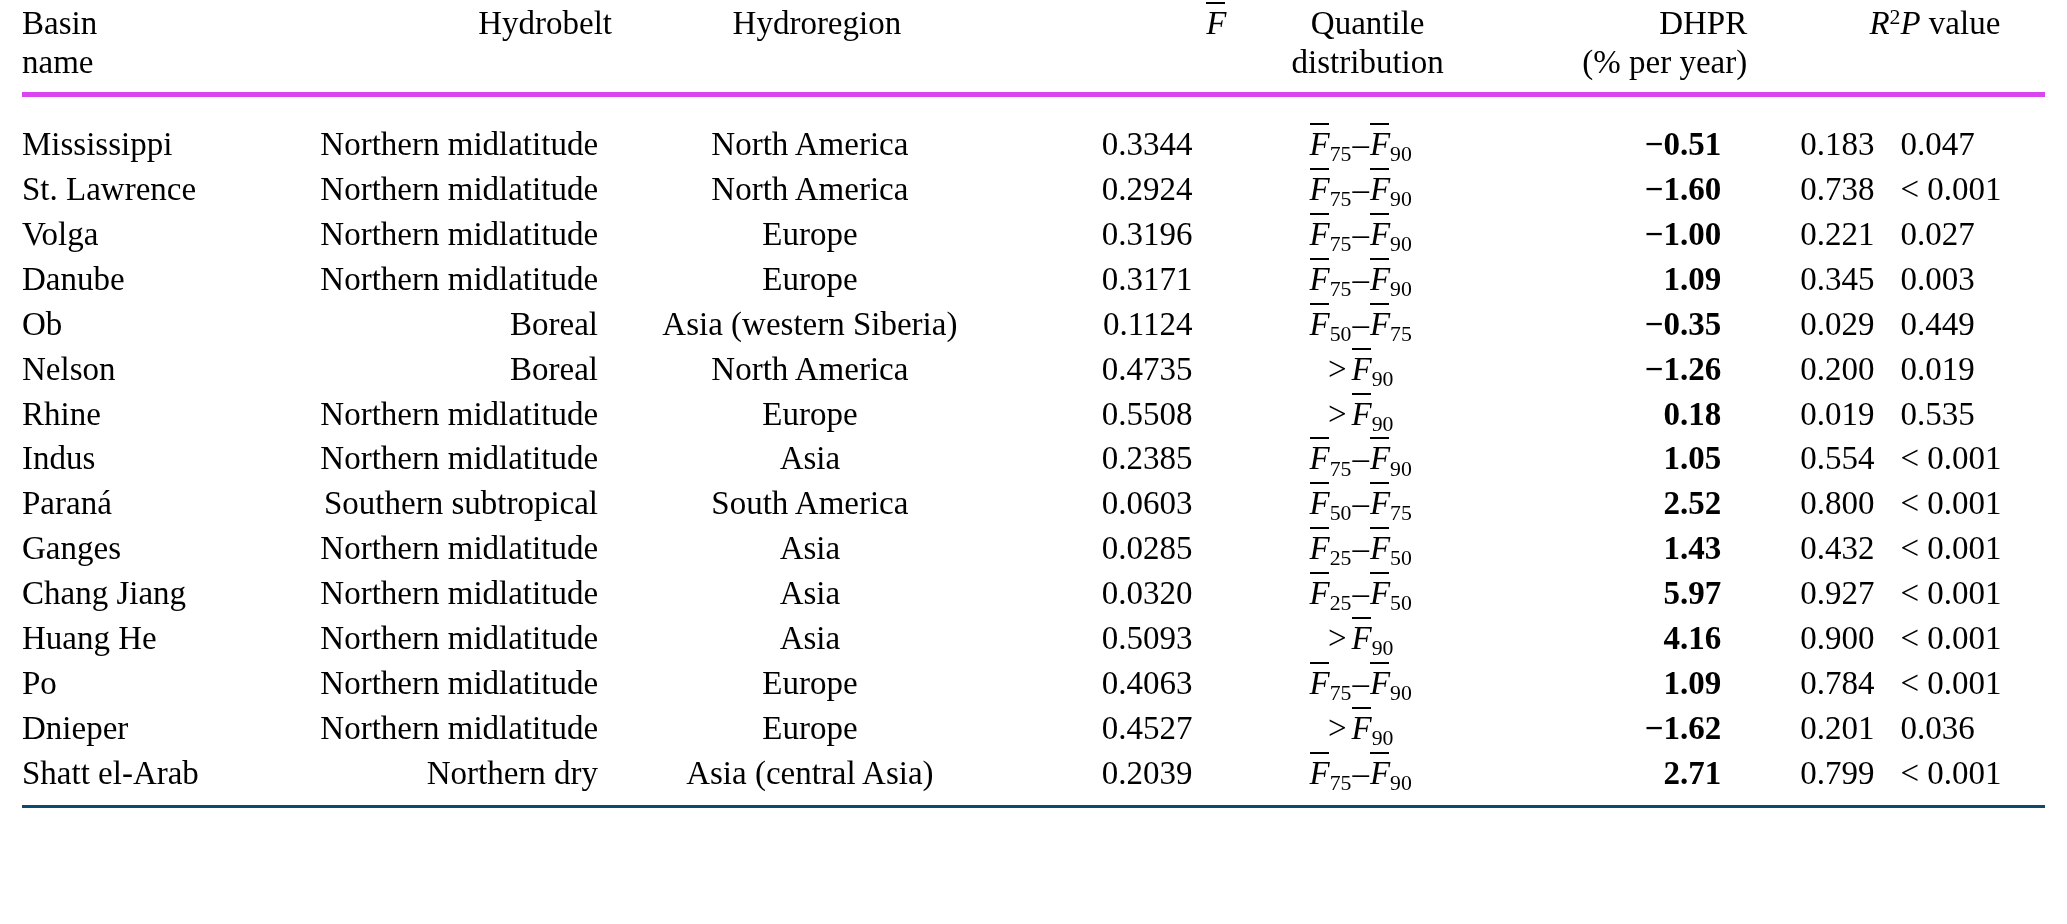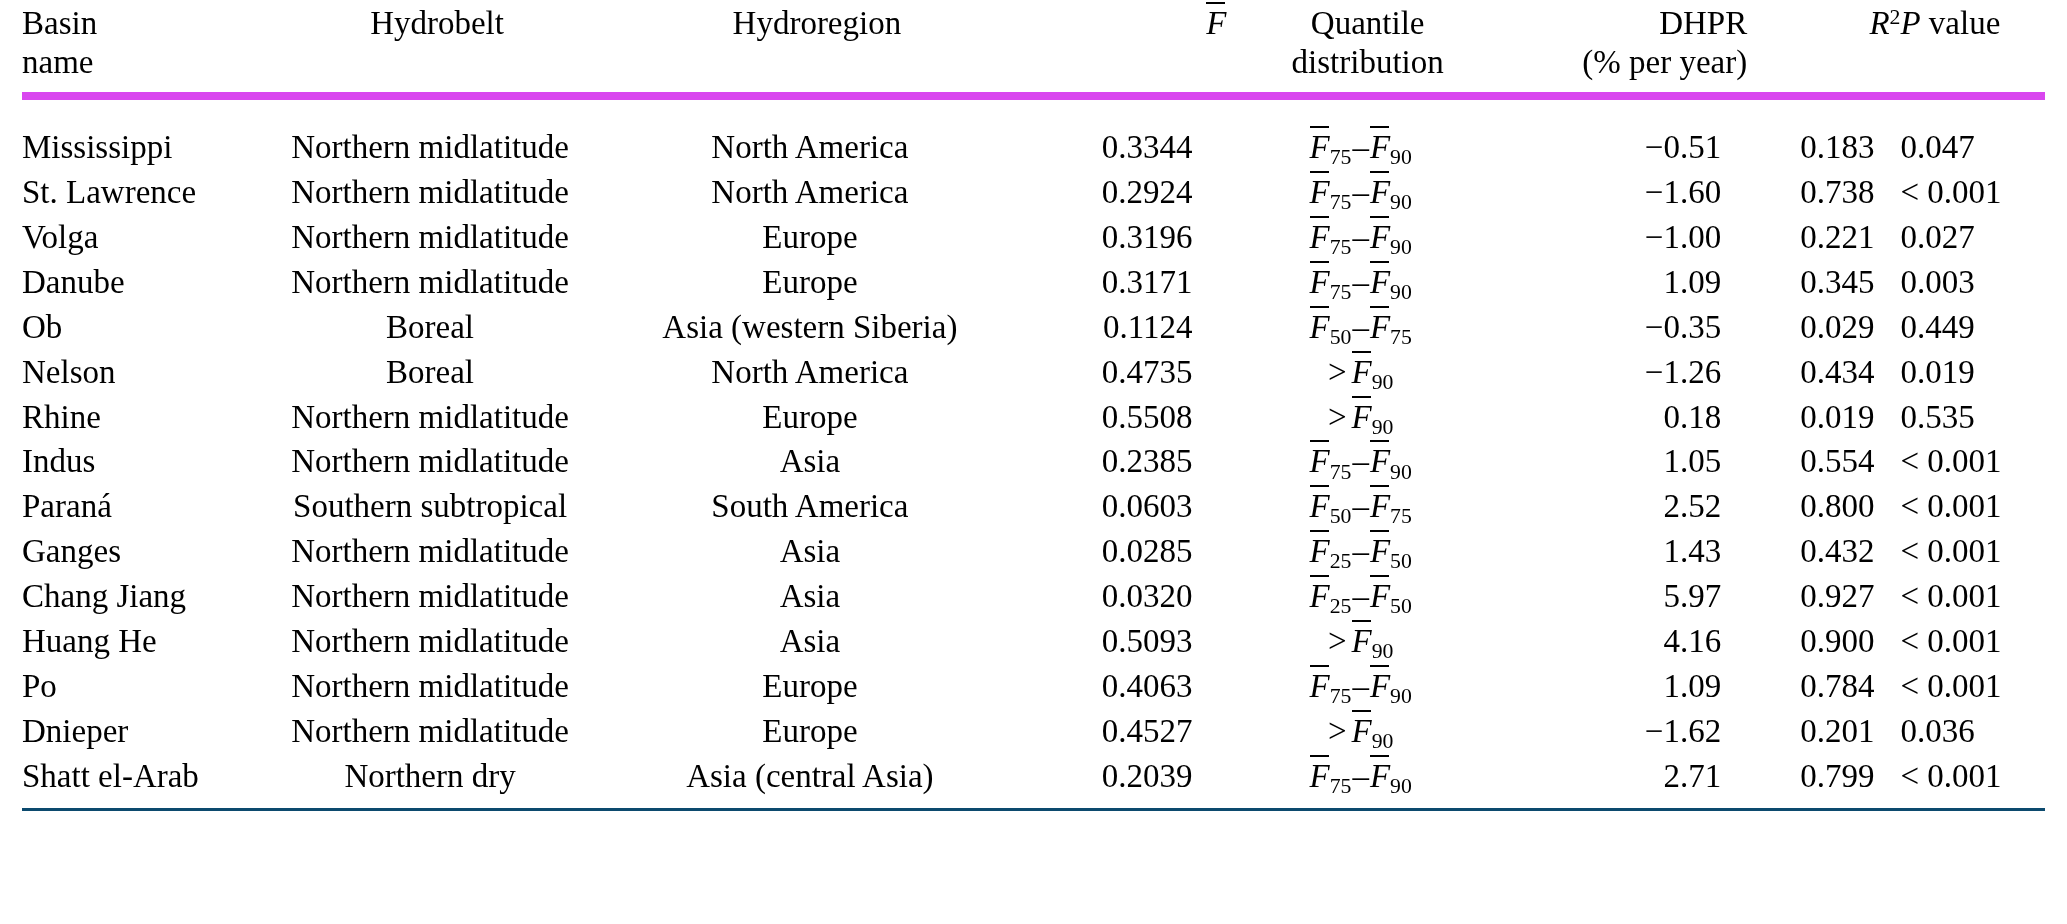--- a/index.html
+++ b/index.html
@@ -24,39 +24,39 @@
     width: 2023px;
     font-size: 33px;
     line-height: 1.18;
   }
   table.data-table thead th {
     font-weight: normal;
     vertical-align: top;
     padding: 4px 0 10px 0;
   }
   thead tr.rule-top th {
-    border-bottom: 8px solid #d946ef;
+    border-bottom: 5px solid #d946ef;
   }
   tbody tr:first-child td {
     padding-top: 28px;
   }
   tbody tr:last-child td {
     padding-bottom: 12px;
     border-bottom: 3px solid #0c4a6e;
   }
   td, th {
     padding: 3px 0;
     white-space: nowrap;
   }
   .col-basin   { width: 238px; text-align: left; padding-right: 14px; }
-  .col-belt    { width: 350px; text-align: center; padding-right: 14px; }
+  .col-belt    { width: 350px; text-align: right; padding-right: 14px; }
   .col-region  { width: 420px; text-align: center; padding-right: 14px; }
   .col-f       { width: 190px; text-align: right; padding-right: 34px; }
   .col-quant   { width: 300px; text-align: center; padding-right: 14px; }
-  .col-dhpr    { width: 230px; text-align: right; padding-right: 26px; }
+  .col-dhpr    { width: 230px; text-align: right; padding-right: 26px; font-weight: bold; }
   .col-r2      { width: 140px; text-align: right; padding-right: 26px; }
   .col-p       { width: 155px; text-align: left; }
   .hdr-sub { display: block; }
   .ital { font-style: italic; }
   .obar {
     display: inline-block;
     position: relative;
     font-style: italic;
   }
   .obar::before {
@@ -173,21 +173,21 @@
           <td class="col-r2">0.029</td>
           <td class="col-p">0.449</td>
         </tr>
         <tr>
           <td class="col-basin">Nelson</td>
           <td class="col-belt">Boreal</td>
           <td class="col-region">North America</td>
           <td class="col-f">0.4735</td>
           <td class="col-quant"><span class="q"><span class="gt">&gt;</span><span><span class="obar">F</span><sub>90</sub></span></span></td>
           <td class="col-dhpr">−1.26</td>
-          <td class="col-r2">0.434</td>
+          <td class="col-r2">0.200</td>
           <td class="col-p">0.019</td>
         </tr>
         <tr>
           <td class="col-basin">Rhine</td>
           <td class="col-belt">Northern midlatitude</td>
           <td class="col-region">Europe</td>
           <td class="col-f">0.5508</td>
           <td class="col-quant"><span class="q"><span class="gt">&gt;</span><span><span class="obar">F</span><sub>90</sub></span></span></td>
           <td class="col-dhpr">0.18</td>
           <td class="col-r2">0.019</td>

